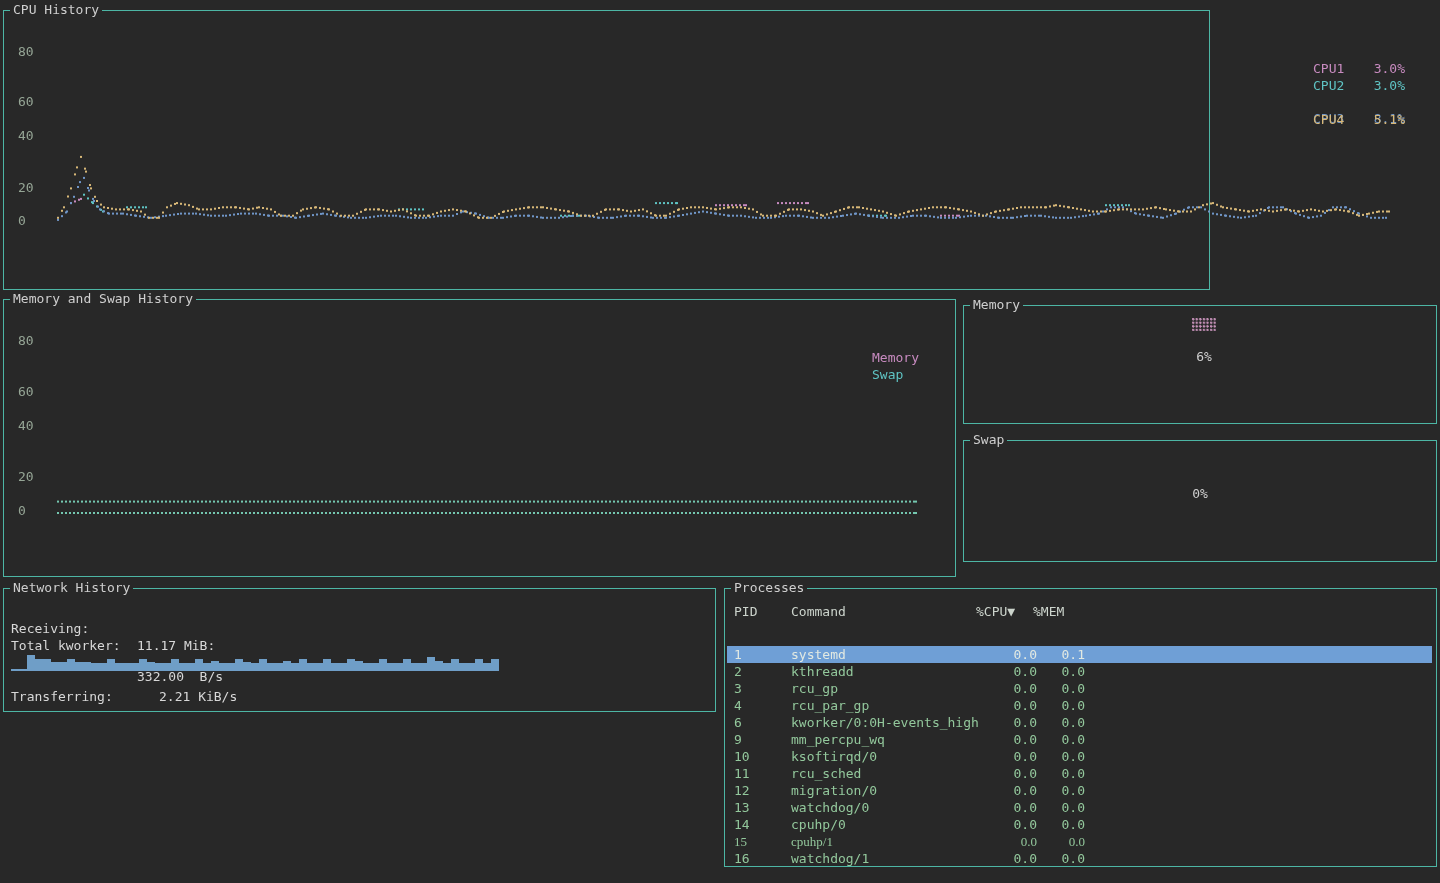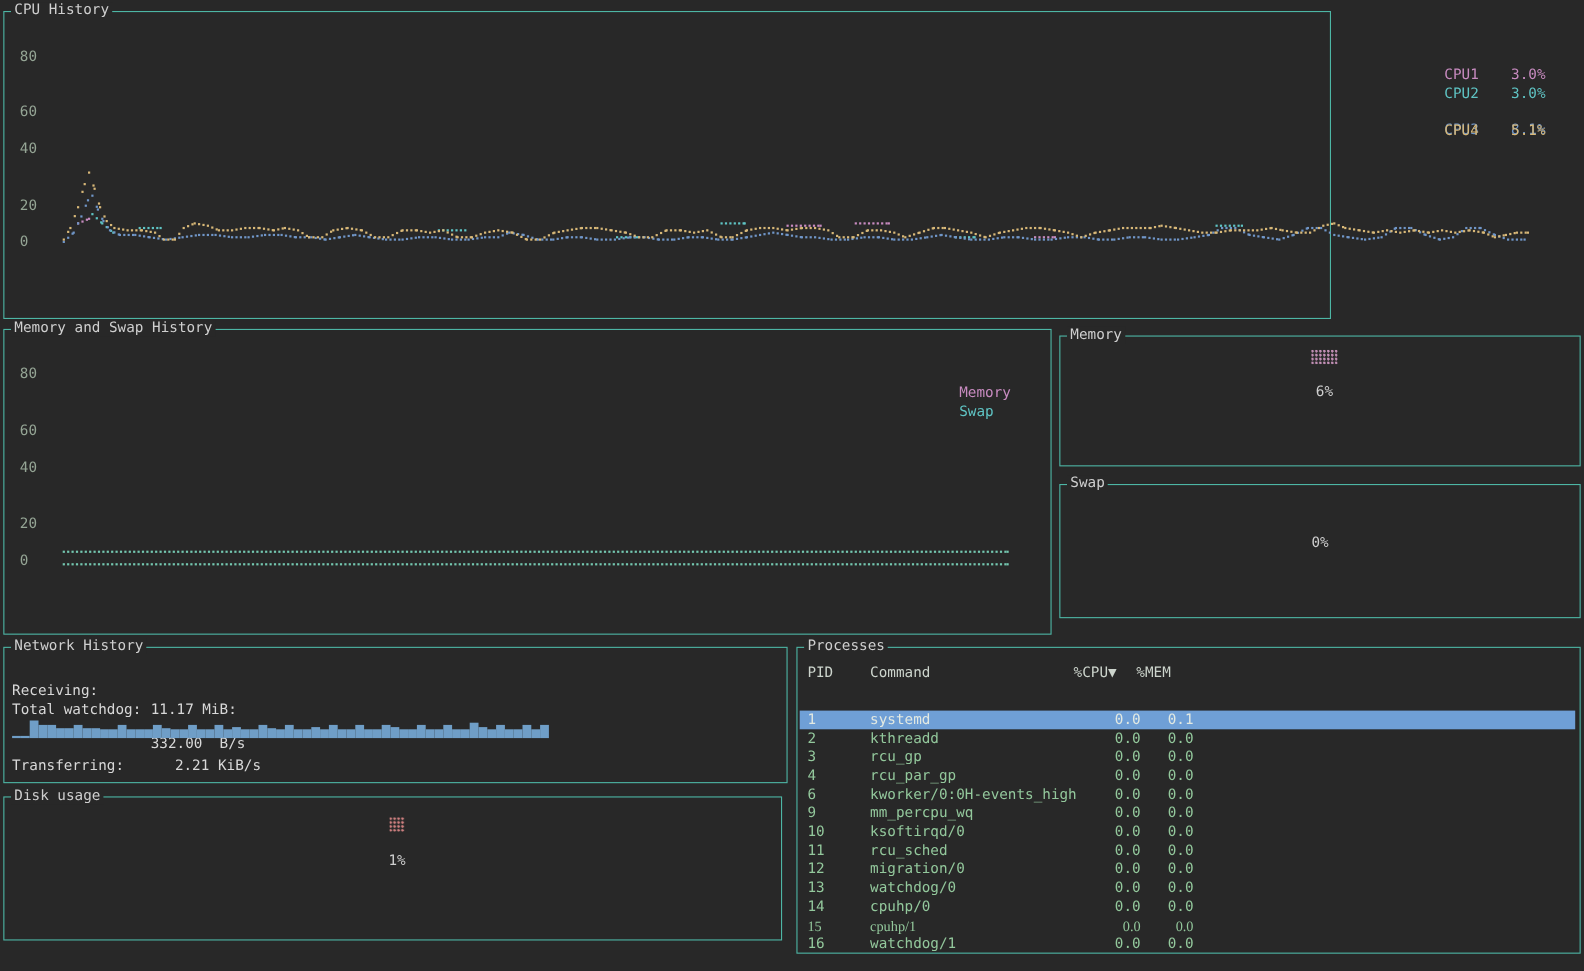--- a/index.html
+++ b/index.html
@@ -1361,21 +1361,21 @@
 
   <div class="panel" id="swap-panel">
     <span class="panel-title">Swap</span>
     <span class="gauge-label" style="left:196px;top:45px;width:80px;">0%</span>
   </div>
 
   <div class="panel" id="network-panel">
     <span class="panel-title">Network History</span>
     <span class="net-line" style="left:7px;top:32px;">Receiving:</span>
     <span class="net-line" style="left:133px;top:32px;margin-top:48px;">332.00  B/s</span>
-    <span class="net-line" style="left:7px;top:49px;">Total watchdog:</span>
+    <span class="net-line" style="left:7px;top:49px;">Total kworker:</span>
     <span class="net-line" style="left:133px;top:49px;">11.17 MiB:</span>
     <svg class="chart" width="711" height="122">
         <rect x="7" y="80" width="8" height="2" fill="#6f9ec7"></rect>
         <rect x="15" y="80" width="8" height="2" fill="#6f9ec7"></rect>
         <rect x="23" y="66" width="8" height="16" fill="#6f9ec7"></rect>
         <rect x="31" y="70" width="8" height="12" fill="#6f9ec7"></rect>
         <rect x="39" y="70" width="8" height="12" fill="#6f9ec7"></rect>
         <rect x="47" y="73" width="8" height="9" fill="#6f9ec7"></rect>
         <rect x="55" y="73" width="8" height="9" fill="#6f9ec7"></rect>
         <rect x="63" y="70" width="8" height="12" fill="#6f9ec7"></rect>
@@ -1430,25 +1430,20 @@
         <rect x="455" y="74" width="8" height="8" fill="#6f9ec7"></rect>
         <rect x="463" y="74" width="8" height="8" fill="#6f9ec7"></rect>
         <rect x="471" y="70" width="8" height="12" fill="#6f9ec7"></rect>
         <rect x="479" y="74" width="8" height="8" fill="#6f9ec7"></rect>
         <rect x="487" y="70" width="8" height="12" fill="#6f9ec7"></rect>
       </svg>
     <span class="net-line" style="left:7px;top:100px;">Transferring:</span>
     <span class="net-line" style="left:155px;top:100px;">2.21 KiB/s</span>
   </div>
 
-  <div class="panel" id="disk-panel">
-    <span class="panel-title">Disk usage</span>
-    <div class="dotgrid dots-disk" style="left:350px;top:18px;width:14px;height:13px;"></div>
-    <span class="gauge-label" style="left:317px;top:50px;width:80px;">1%</span>
-  </div>
 
   <div class="panel" id="processes-panel">
     <span class="panel-title">Processes</span>
     <span class="phead ph-pid">PID</span>
     <span class="phead ph-cmd">Command</span>
     <span class="phead ph-cpu">%CPU▼</span>
     <span class="phead ph-mem">%MEM</span>
     <div>
         <div class="prow selected" style="top: 57px;">
           <span class="c-pid">1</span>

